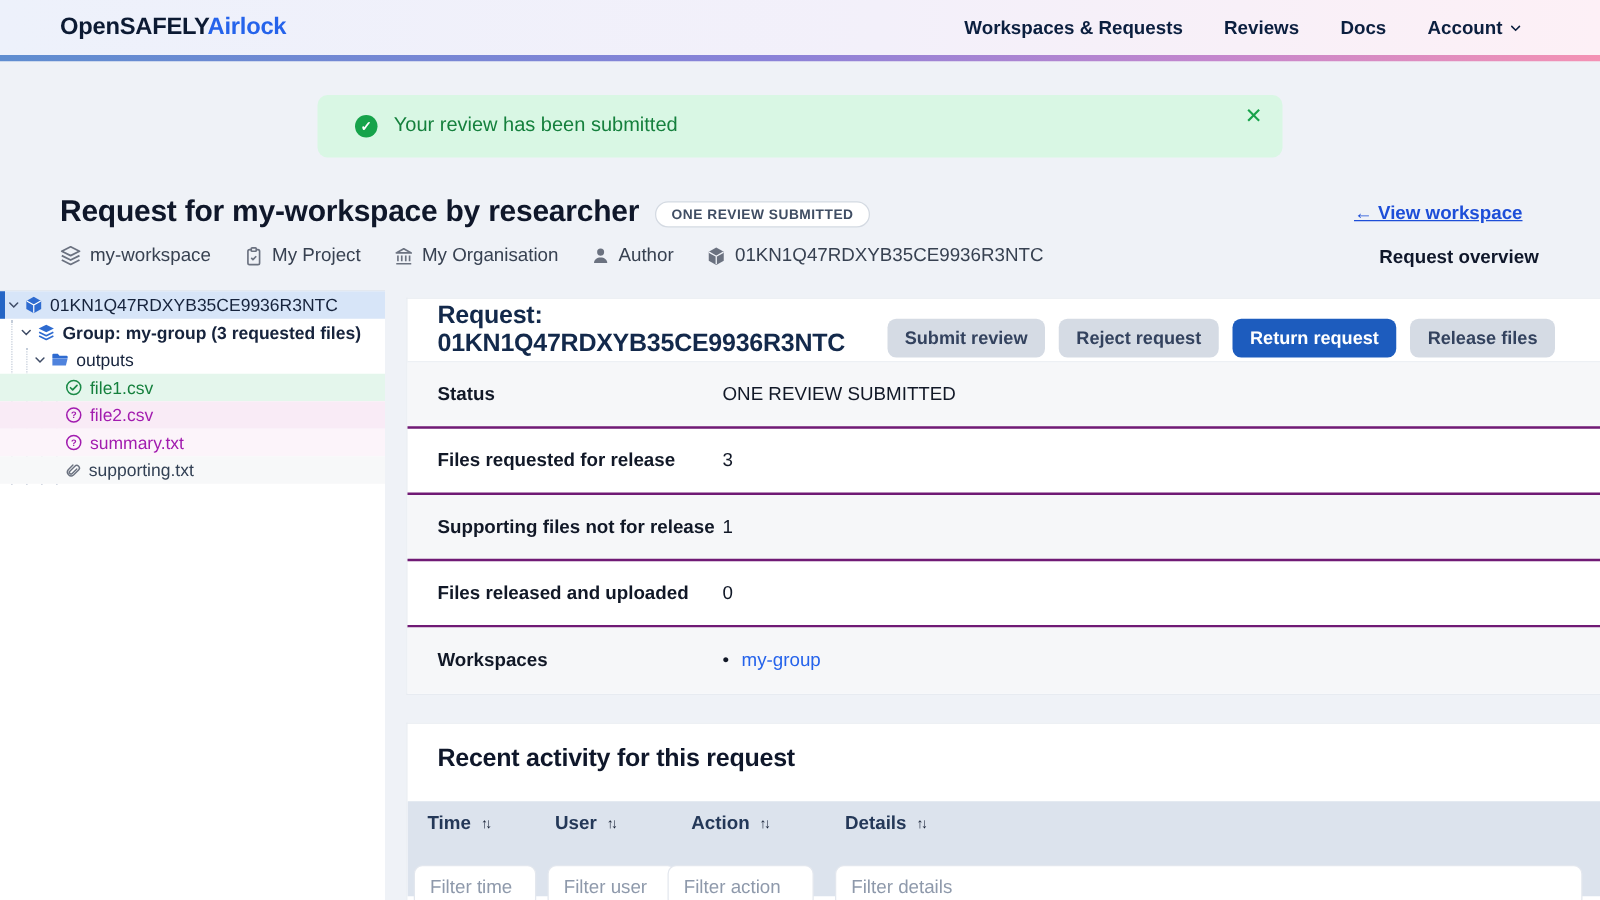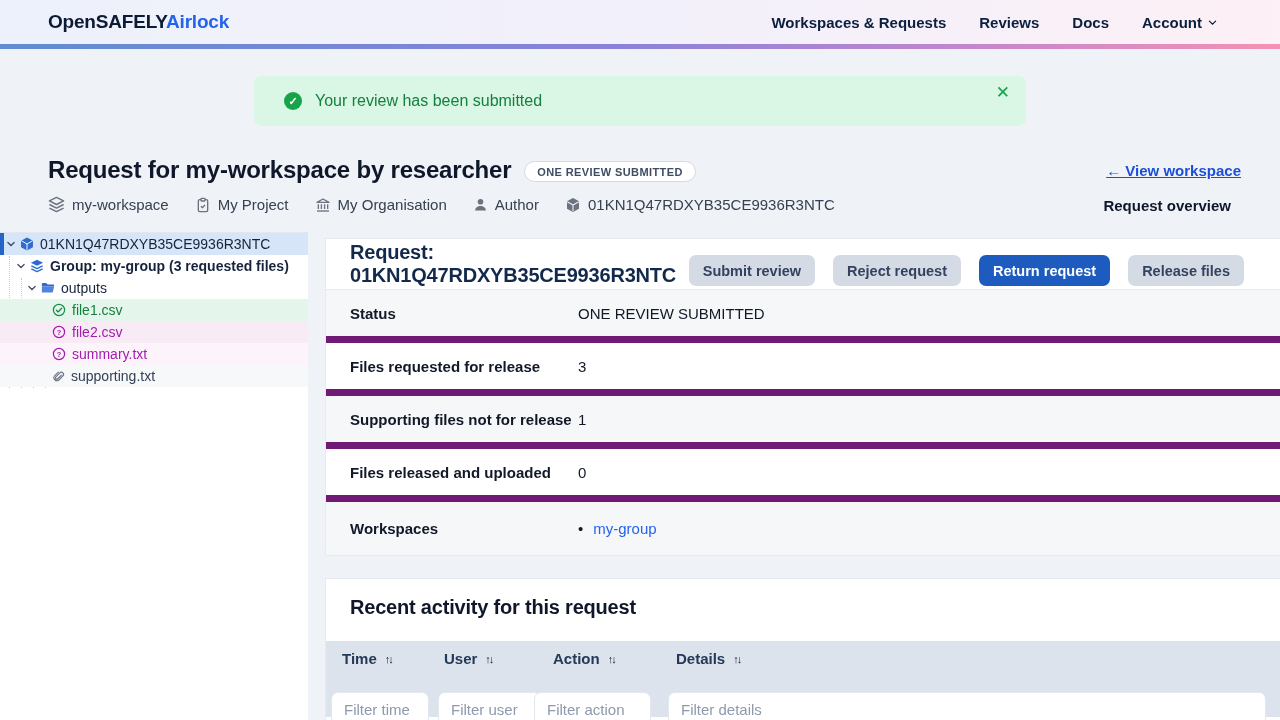--- a/index.html
+++ b/index.html
@@ -49,21 +49,21 @@
 
   
   .page-title-row { position: absolute; left: 48px; top: 156px; display: flex; align-items: center; gap: 13px; }
   .page-title { font-size: 24px; font-weight: 800; color: #0f172a; letter-spacing: -0.2px; }
   .status-pill {
     font-size: 11px; font-weight: 700; letter-spacing: 0.4px; color: #3f4d63;
     background: #fff; border: 1px solid #d4dae2; border-radius: 999px;
     padding: 4px 12px 3px; white-space: nowrap; margin-top: 3px;
   }
   .view-workspace {
-    position: absolute; right: 39px; top: 162px;
+    position: absolute; right: 62px; top: 162px;
     font-size: 15px; font-weight: 600; color: #1d4ed8; text-decoration: underline; cursor: pointer;
   }
   .request-overview { position: absolute; right: 49px; top: 197px; font-size: 15px; font-weight: 700; color: #0f172a; }
   .meta-row { position: absolute; left: 48px; top: 196px; display: flex; align-items: center; gap: 26px; }
   .meta-item { display: flex; align-items: center; gap: 7px; font-size: 15px; color: #374151; }
   .meta-item svg { flex: none; }
 
   
   .sidebar {
     position: absolute; left: 0; top: 232px; width: 308px; bottom: 0;
@@ -90,28 +90,28 @@
   
   .overview-card {
     position: absolute; left: 325px; top: 238px; right: 0;
     background: #fff; border: 1px solid #e7ebf1; border-right: none;
   }
   .card-head {
     height: 51px; display: flex; align-items: center;
     padding: 0 36px 0 24px; border-bottom: 1px solid #e7ebf1;
   }
   .card-head h2 { font-size: 20px; font-weight: 700; color: #13294b; letter-spacing: -0.2px; }
-  .btn-row { margin-left: auto; display: flex; gap: 18px; margin-top: 13px; }
+  .btn-row { margin-left: auto; display: flex; gap: 11px; margin-top: 13px; }
   .btn {
     height: 31px; padding: 0 14px; border: none; border-radius: 7px;
     font-family: inherit; font-size: 14.5px; font-weight: 600; cursor: pointer;
     background: #d5dbe4; color: #33425e; white-space: nowrap;
   }
   .btn.primary { background: #1d5cbe; color: #fff; }
-  .detail-row { height: 53px; display: flex; align-items: center; padding-left: 24px; border-bottom: 7px solid #701a75; font-size: 15px; }
+  .detail-row { height: 53px; display: flex; align-items: center; padding-left: 24px; border-bottom: 2px solid #701a75; font-size: 15px; }
   .detail-row.striped { background: #f6f7f9; }
   .detail-row:last-child { border-bottom: none; }
   .detail-label { width: 228px; font-weight: 700; color: #111827; flex: none; }
   .detail-value { color: #111827; }
   .fg-bullet { color: #111827; margin-right: 10px; }
   .fg-link { color: #2563eb; cursor: pointer; text-decoration: none; font-weight: 500; }
 
   
   .activity-card {
     position: absolute; left: 325px; top: 578px; right: 0; bottom: 0;

